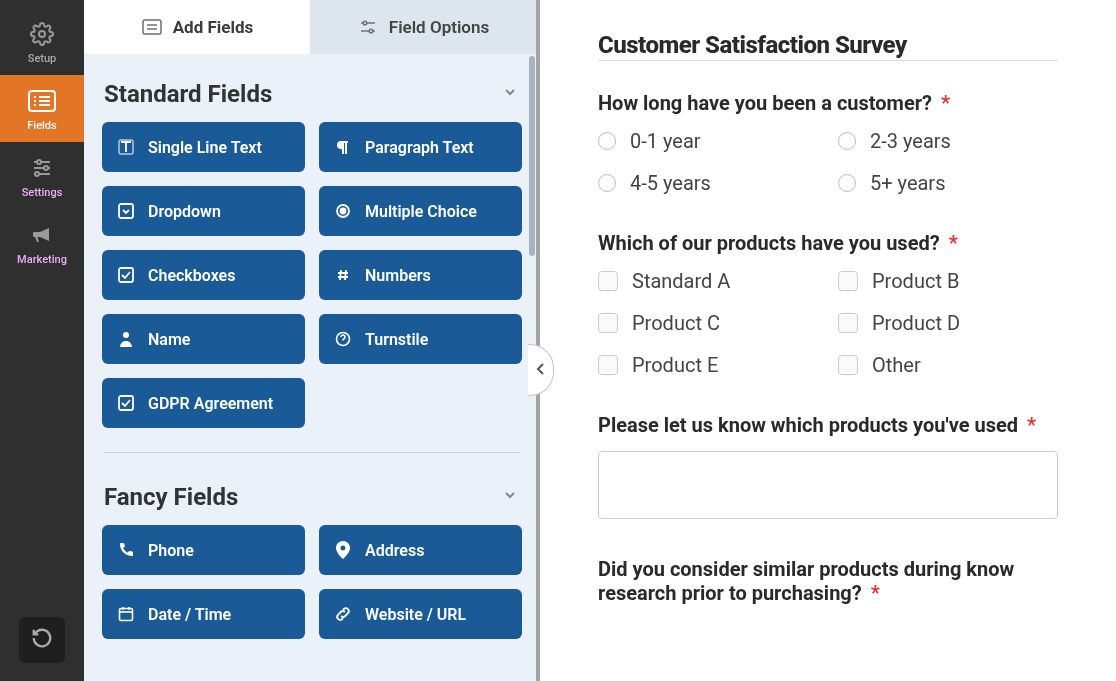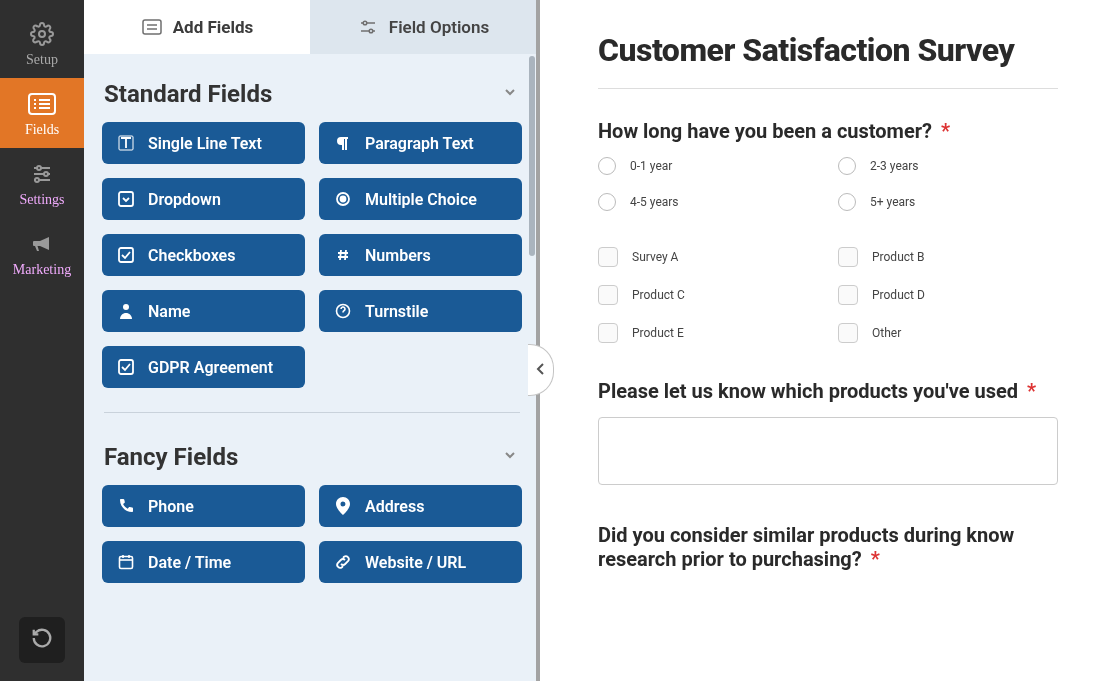--- a/index.html
+++ b/index.html
@@ -3,21 +3,21 @@
 <meta charset="utf-8">
 <style>
   * { box-sizing: border-box; margin: 0; padding: 0; }
   html, body { height: 100%; font-family: -apple-system, BlinkMacSystemFont, "Segoe UI", Roboto, Helvetica, Arial, sans-serif; }
   body { width: 1116px; height: 681px; overflow: hidden; display: flex; background:#fff; }
 
   
   .rail { width: 84px; background: #2f2f2f; color: #fff; display: flex; flex-direction: column; align-items: center; padding-top: 8px; flex-shrink:0; }
   .rail-item { width: 100%; display: flex; flex-direction: column; align-items: center; justify-content: center; padding: 12px 0 10px; cursor: pointer; color:#f0abfc; }
   .rail-item .ri-icon { width: 28px; height: 28px; display: flex; align-items: center; justify-content: center; margin-bottom: 4px; }
-  .rail-item .ri-label { font-size: 14px; font-weight: 500; font-family: Liberation Serif, serif; }
+  .rail-item .ri-label { font-size: 11px; font-weight: 500; }
   .rail-item:first-child { color:#aaa; }
   .rail-item.active { background: #e27626; color: #fff; }
   .rail-item.active .ri-icon svg path, .rail-item.active .ri-icon svg rect, .rail-item.active .ri-icon svg line { stroke:#fff; }
   .rail-spacer { flex:1; }
   .rail-undo { width:46px; height:46px; border-radius:6px; background:#1f1f1f; display:flex; align-items:center; justify-content:center; margin-bottom:18px; cursor:pointer; }
 
   
   .panel { width: 456px; background:#eaf1f8; display:flex; flex-direction:column; border-right:4px solid #a3a3a3; flex-shrink:0; position:relative; }
   .tabs { display:flex; height:54px; background:#fff; }
   .tab { flex:1; display:flex; align-items:center; justify-content:center; gap:10px; font-size:17px; font-weight:700; color:#3c3c3c; cursor:pointer; }
@@ -25,34 +25,34 @@
   .tab .tab-icon { width:22px; height:18px; display:flex; align-items:center; justify-content:center; color:#6f6f6f; }
 
   .panel-body { flex:1; overflow-y:auto; padding: 18px 10px 20px 14px; position:relative; }
   .panel-scrollbar { position:absolute; top:56px; right:1px; width:6px; height:200px; background:#aab4be; border-radius:4px; }
 
   .section-head { display:flex; align-items:center; justify-content:space-between; padding: 8px 8px 14px 6px; cursor:pointer; }
   .section-title { font-size:24px; font-weight:700; color:#333; }
   .chev { color:#777; }
 
   .field-grid { display:grid; grid-template-columns: 1fr 1fr; gap: 14px 14px; padding: 0 4px 20px 4px; }
-  .field-btn { background:#1a5a96; color:#fff; border-radius:6px; height:42px; display:flex; align-items:center; padding:0 14px; gap:12px; font-size:16px; font-weight:600; cursor:pointer; }
+  .field-btn { background:#1a5a96; color:#fff; border-radius:6px; height:50px; display:flex; align-items:center; padding:0 14px; gap:12px; font-size:16px; font-weight:600; cursor:pointer; }
   .field-btn .fi { width:20px; height:20px; display:flex; align-items:center; justify-content:center; flex-shrink:0; }
   .divider { border:none; border-top:1px solid #c9d2db; margin: 4px 6px 22px 6px; }
 
   .collapse-toggle { position:absolute; right:-18px; top:344px; width:26px; height:52px; background:#fff; border:1px solid #c4c4c4; border-left:none; border-radius:0 24px 24px 0; display:flex; align-items:center; justify-content:center; color:#555; cursor:pointer; z-index:5; }
 
   
   .preview { flex:1; background:#fff; overflow-y:auto; padding: 30px 58px 20px 58px; color:#2a2a2a; }
-  .preview h1 { font-size:32px; font-weight:800; line-height:1.25; margin-bottom:18px; letter-spacing:-0.5px; }
+  .preview h1 { font-size:24px; font-weight:800; line-height:1.25; letter-spacing:-0.5px; }
   .preview hr { border:none; border-top:1px solid #ddd; margin-bottom:30px; }
   .q-label { font-size:20px; font-weight:700; margin-bottom:14px; }
   .req { color:#d33; margin-left:4px; }
   .opts { display:grid; grid-template-columns: 1fr 1fr; column-gap:20px; row-gap:18px; margin-bottom:36px; }
-  .opt { display:flex; align-items:center; gap:14px; font-size:12px; color:#444; }
+  .opt { display:flex; align-items:center; gap:14px; font-size:20px; color:#444; }
   .radio-dot { width:18px; height:18px; border-radius:50%; border:1.5px solid #bbb; background:#fff; flex-shrink:0; }
   .check-box { width:20px; height:20px; border-radius:4px; border:1.5px solid #ccc; background:#fafafa; flex-shrink:0; }
   .textarea { width:100%; height:68px; border:1px solid #ccc; border-radius:4px; background:#fff; margin-bottom:34px; resize:none; padding:8px; font-family:inherit; font-size:15px; }
 </style>
 </head>
 <body>
 
 <div class="rail">
   <div class="rail-item">
     <span class="ri-icon">
@@ -306,24 +306,28 @@
       <label class="opt">
         <span class="radio-dot"></span>
         <span>4-5 years</span>
       </label>
       <label class="opt">
         <span class="radio-dot"></span>
         <span>5+ years</span>
       </label>
     </div>
 
+  <div class="q-label">
+    <span>Which of our products have you used?</span>
+    <span class="req">*</span>
+  </div>
   <div class="opts" id="q2-opts">
       <label class="opt">
         <span class="check-box"></span>
-        <span>Survey A</span>
+        <span>Standard A</span>
       </label>
       <label class="opt">
         <span class="check-box"></span>
         <span>Product B</span>
       </label>
       <label class="opt">
         <span class="check-box"></span>
         <span>Product C</span>
       </label>
       <label class="opt">

